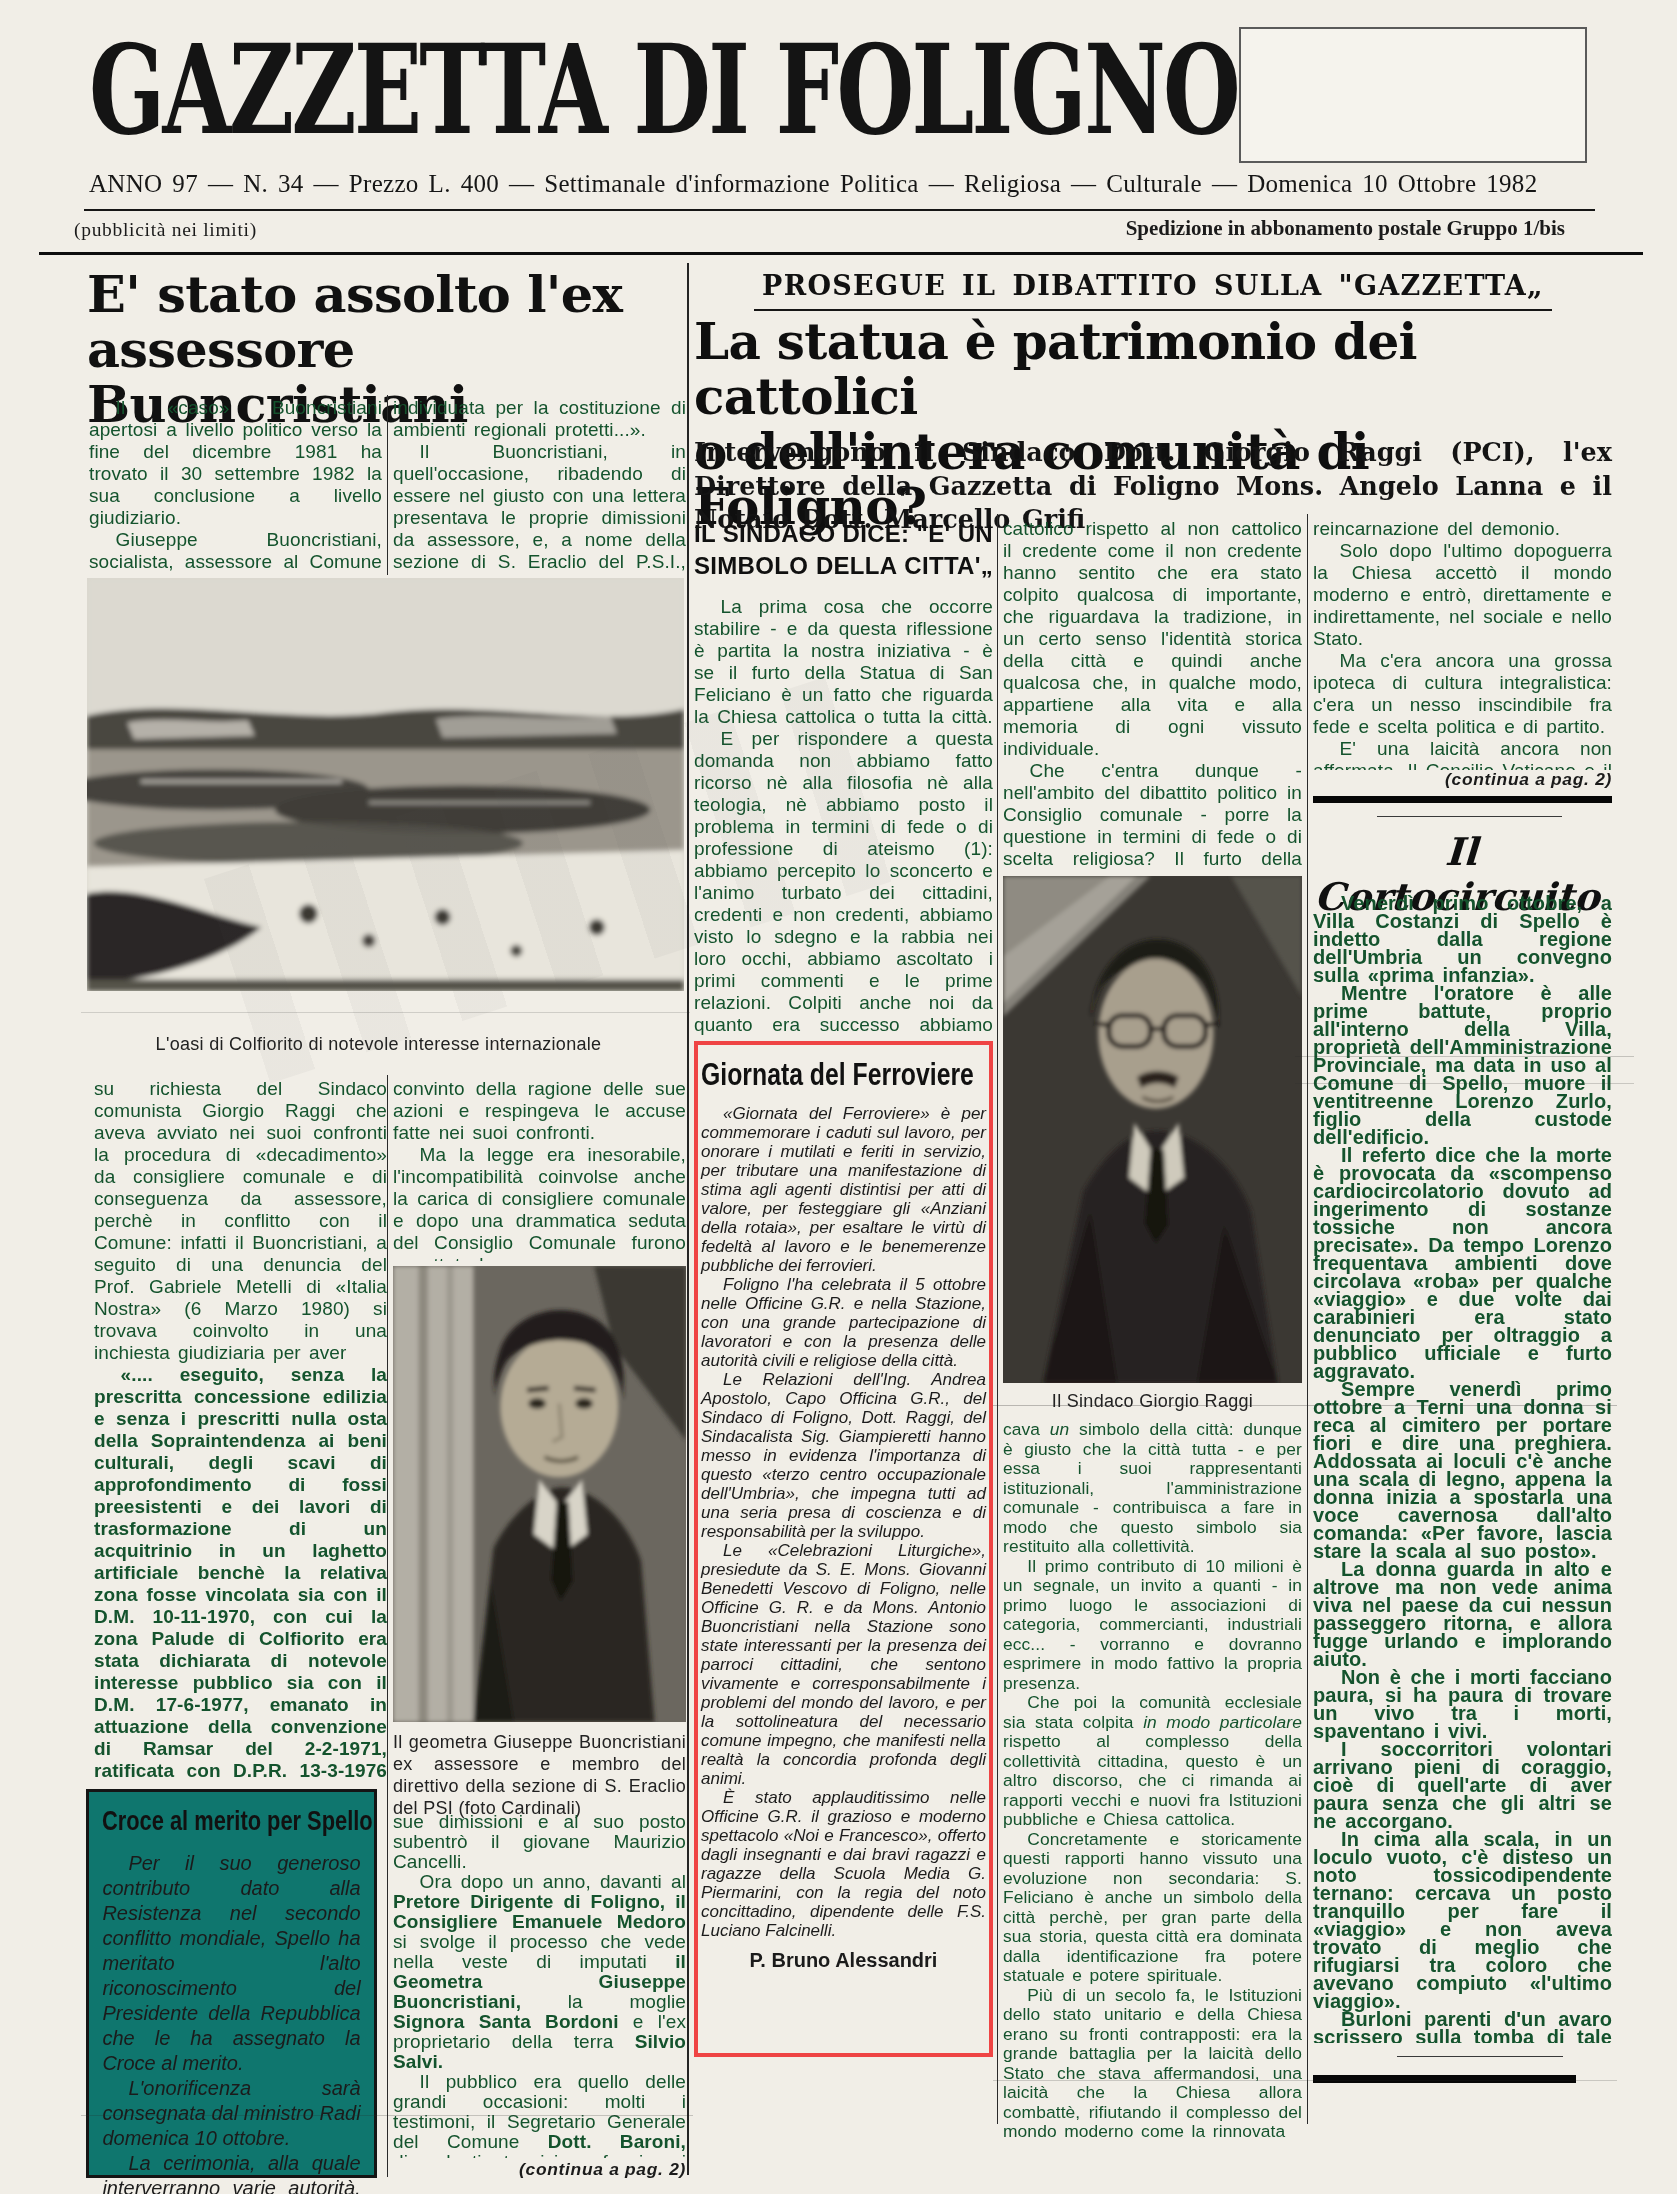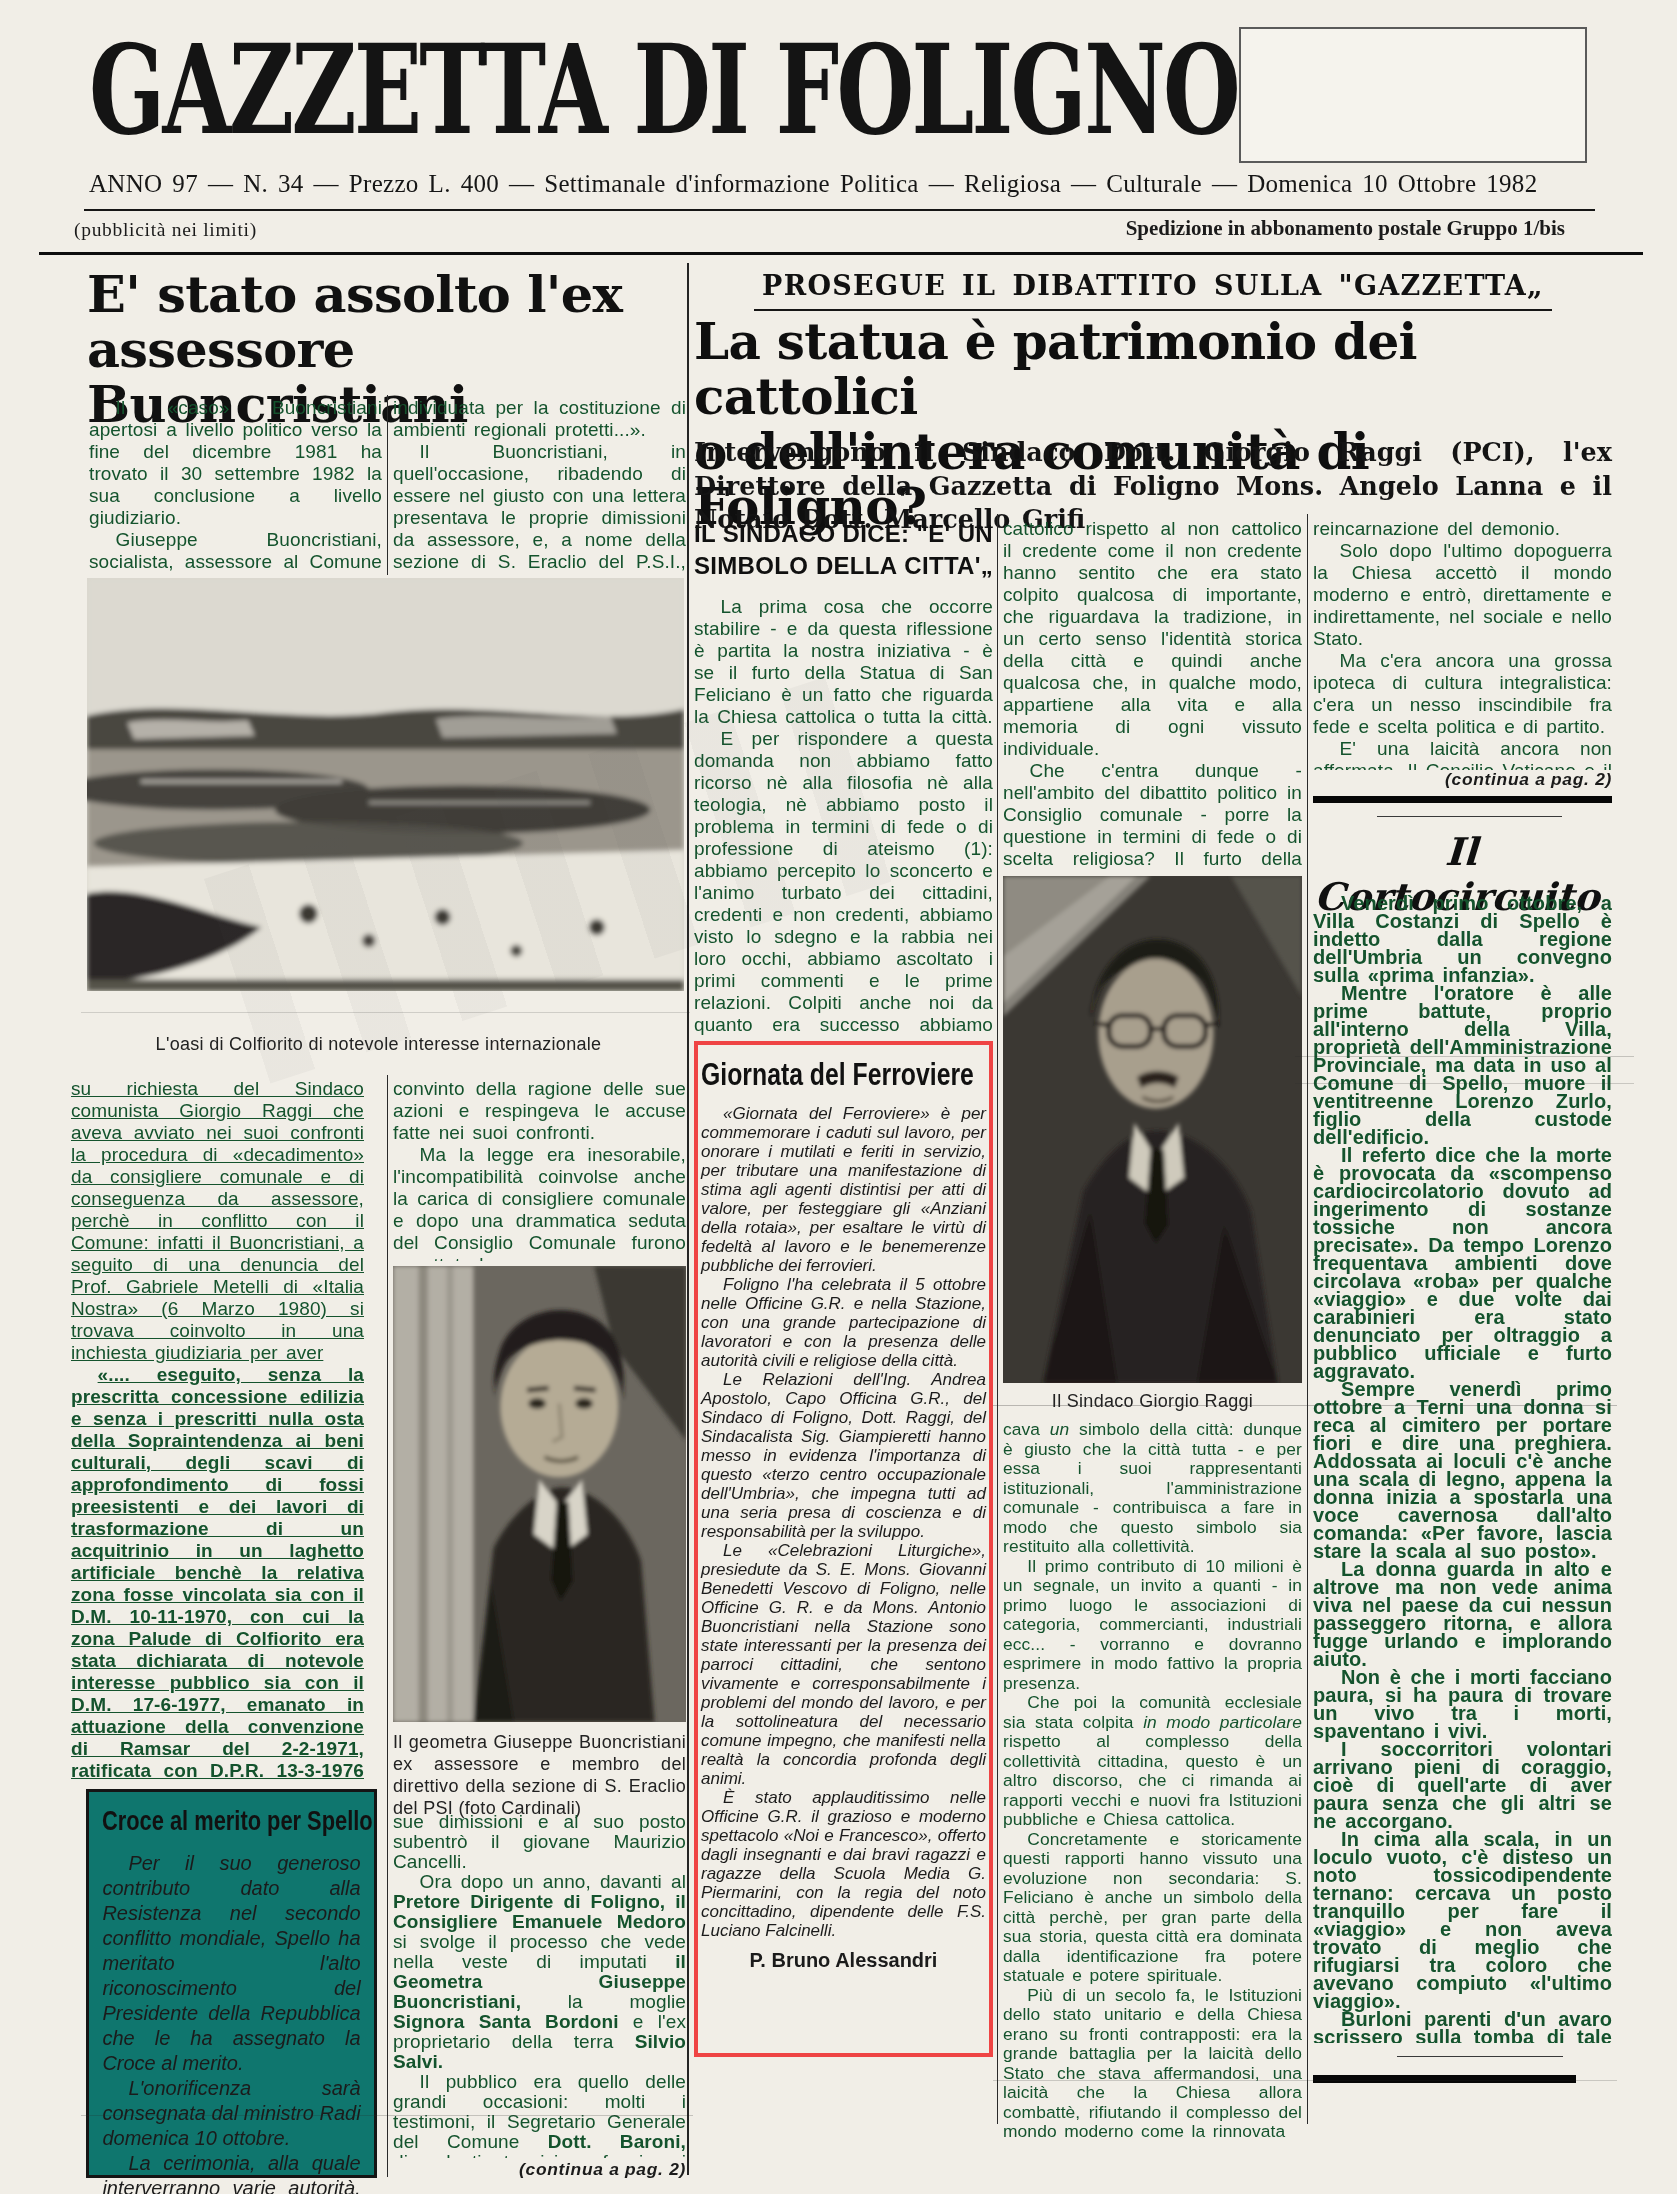--- a/index.html
+++ b/index.html
@@ -27,21 +27,21 @@
   .continua{font-style:italic;font-size:17.4px;font-weight:bold;text-align:right;letter-spacing:0.7px;}
   .vrule{width:1.3px;background:#2a2a2a;}
   
   #headline-left{left:87px;top:267px;width:604px;font-family:"DejaVu Serif",serif;font-weight:bold;
       font-size:51px;line-height:1.08;letter-spacing:-0.7px;white-space:pre-line;color:#111;}
   #col1-top{left:89px;top:397px;width:293px;height:177px;}
   #col2-top{left:393px;top:397px;width:293px;height:177px;}
   #vrule-a{left:387px;top:395px;height:180px;}
   #photo1{left:87px;top:578px;width:597px;height:413px;}
   #caption1{left:80px;top:1033px;width:597px;text-align:center;}
-  #col1-below{left:71px;top:1078px;width:293px;height:701px;text-decoration:underline;}
+  #col1-below{left:94px;top:1078px;width:293px;height:701px;}
   #croce-box{left:86px;top:1789px;width:291px;height:389px;border:3.4px solid #151515;
       padding:13.4px 13.4px;box-sizing:border-box;background:#0f766e;}
   .box-title{font-weight:bold;font-size:28px;white-space:nowrap;transform:scaleX(.78);
       transform-origin:left center;color:#111;}
   #croce-box .pars{margin-top:13.4px;font-style:italic;font-size:20px;line-height:25px;}
   #croce-box .pars p{margin:0;text-indent:1.3em;text-align:justify;}
   #col2-below{left:393px;top:1078px;width:293px;height:183px;}
   #photo2{left:393px;top:1266px;width:293px;height:456px;}
   #caption2{left:393px;top:1731px;width:293px;text-align:justify;}
   #col2-rest{left:393px;top:1812px;width:293px;height:346px;line-height:20px;}

